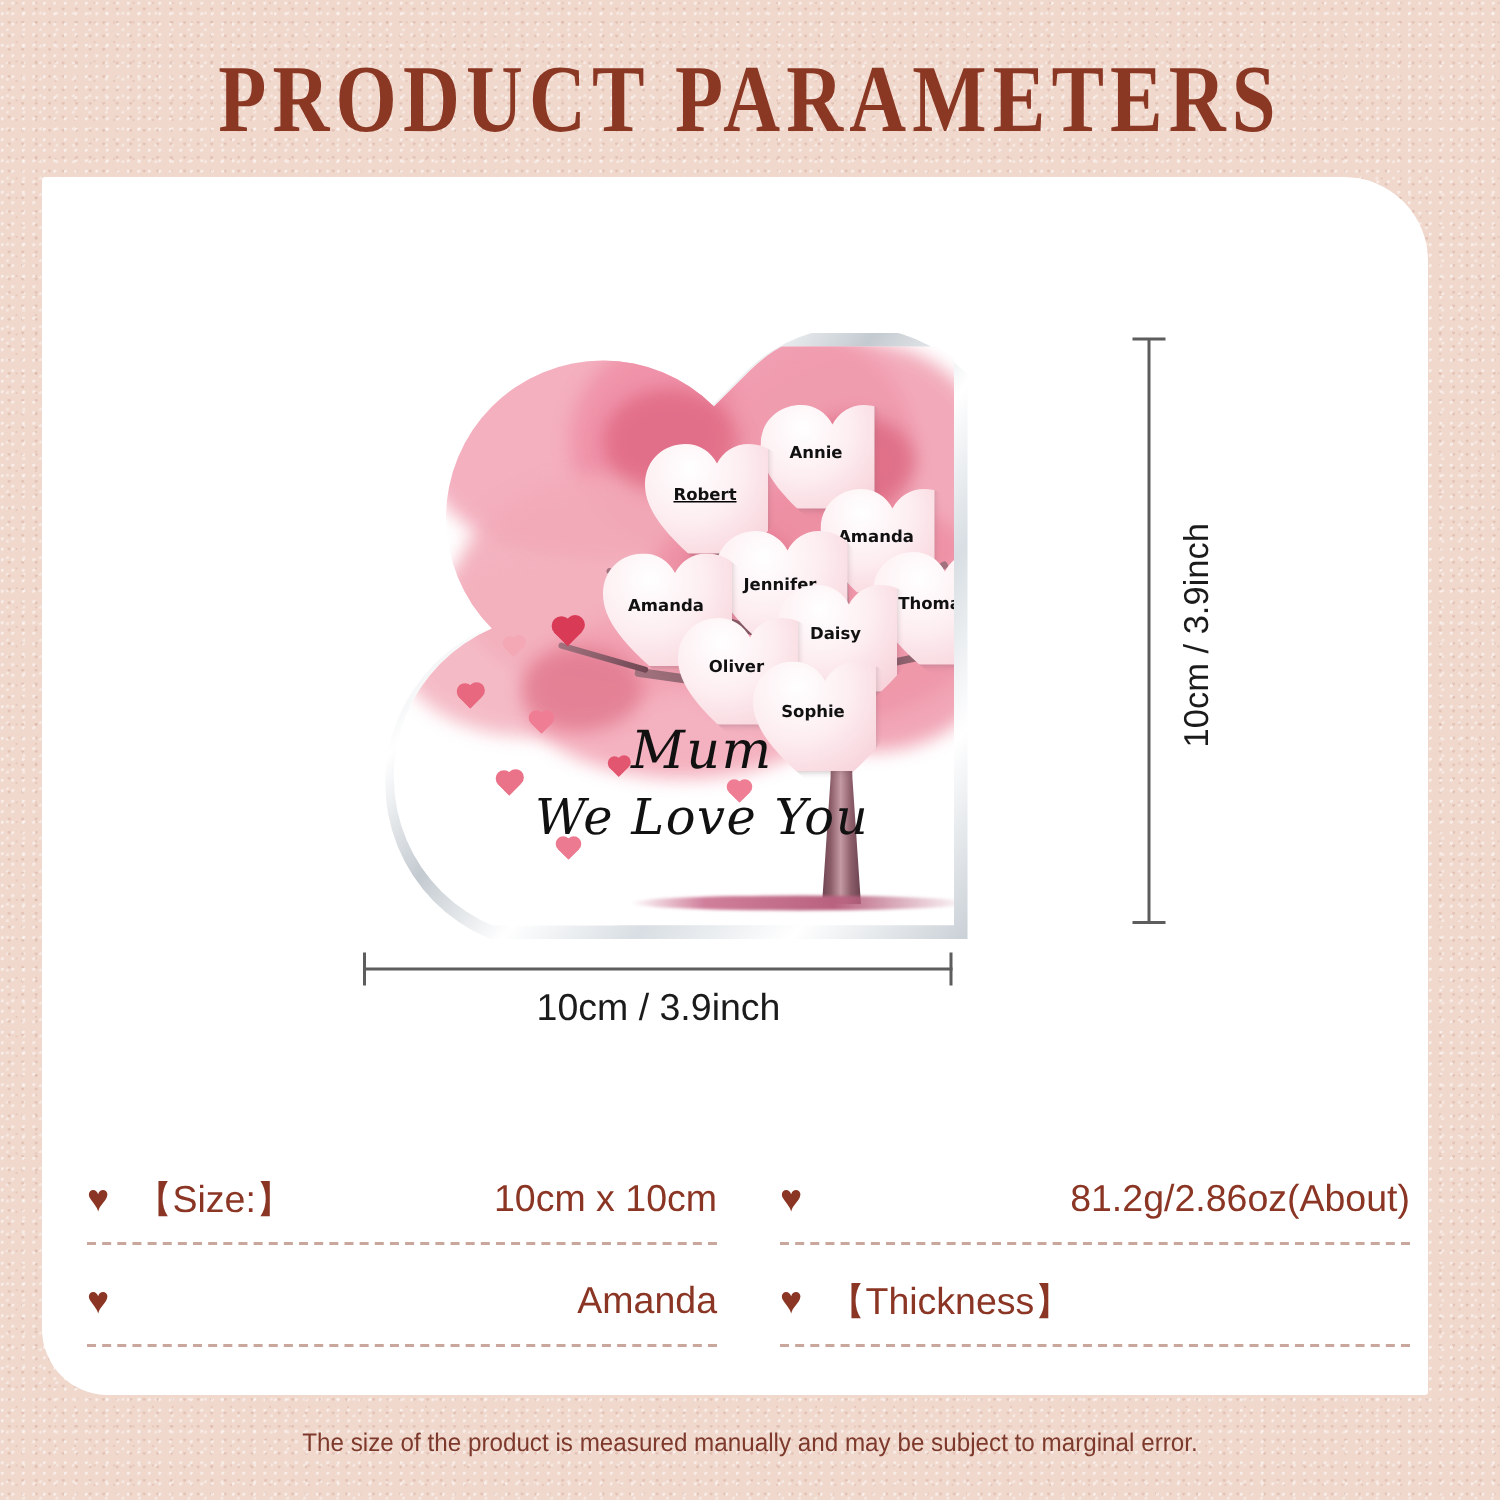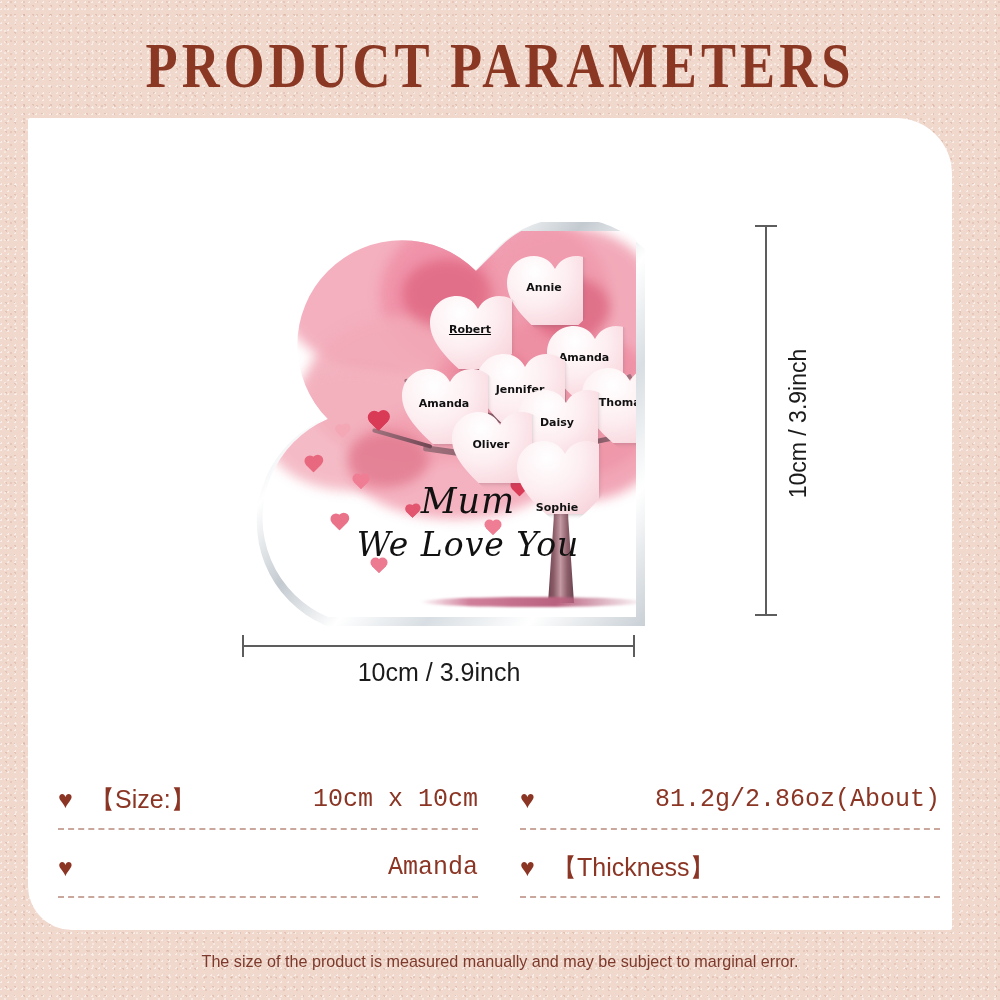--- a/index.html
+++ b/index.html
@@ -200,21 +200,20 @@
     display: inline-block;
     width: 23px; height: 21px;
     color: #8b3524;
     font-size: 25px;
     line-height: 21px;
   }
   .spec-val {
     font-size: 25px;
     color: #8b3524;
     white-space: nowrap;
-    font-family: Liberation Mono, monospace;
   }
   .spec-sep {
     position: absolute;
     left: 0; right: 0; bottom: 0;
     height: 0;
     border-bottom: 2px dashed #c9a79c;
   }
   #disclaimer {
     position: absolute;
     left: 0; right: 0;
@@ -300,21 +299,21 @@
         <div class="confetti" style="left:122px; top:330px; width:10px; height:10px; background:#ec7a90;">
             <i></i>
           </div>
 
         <div id="msg" style="left:96px; top:250px; width:240px;">
           <div class="line1">Mum</div>
           <div class="line2">We Love You</div>
         </div>
 
         <div id="name-hearts">
-            <div class="name-heart" style="left: 253px; top: 22px; width: 78px; height: 72px;">
+            <div class="name-heart" style="left: 253px; top: 36px; width: 78px; height: 72px;">
               <div class="nh-shape"></div>
               <span class="nh-label">Annie</span>
             </div>
             <div class="name-heart" style="left: 176px; top: 62px; width: 84px; height: 76px; text-decoration: underline;">
               <div class="nh-shape"></div>
               <span class="nh-label">Robert</span>
             </div>
             <div class="name-heart" style="left: 293px; top: 92px; width: 78px; height: 72px;">
               <div class="nh-shape"></div>
               <span class="nh-label">Amanda</span>
@@ -332,21 +331,21 @@
               <span class="nh-label">Thomas</span>
             </div>
             <div class="name-heart" style="left: 264px; top: 156px; width: 82px; height: 74px;">
               <div class="nh-shape"></div>
               <span class="nh-label">Daisy</span>
             </div>
             <div class="name-heart" style="left: 198px; top: 178px; width: 82px; height: 74px;">
               <div class="nh-shape"></div>
               <span class="nh-label">Oliver</span>
             </div>
-            <div class="name-heart" style="left: 263px; top: 207px; width: 84px; height: 76px; align-items: flex-end;">
+            <div class="name-heart" style="left: 248px; top: 207px; width: 84px; height: 76px;">
               <div class="nh-shape"></div>
               <span class="nh-label">Sophie</span>
             </div>
           </div>
 
       </div>
     </div>
 
     <div class="dim-line" style="left:737px; top:108px; width:2px; height:390px;"></div>
     <div class="dim-cap" style="left:727px; top:107px; width:22px; height:2px;"></div>

